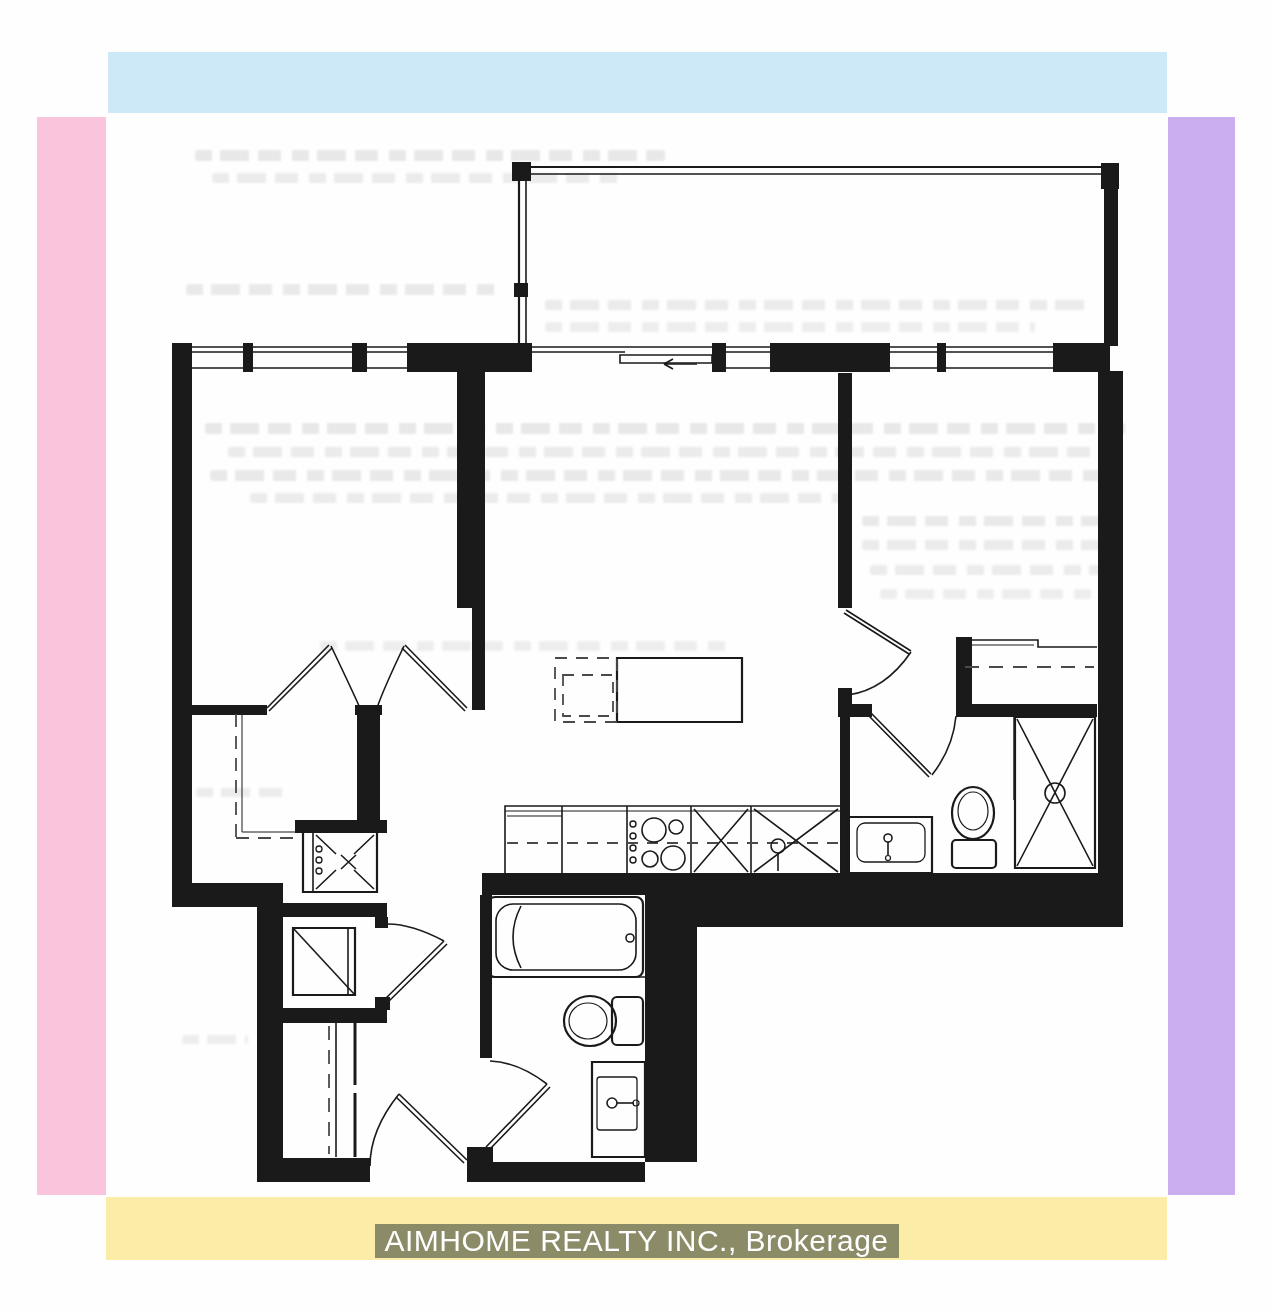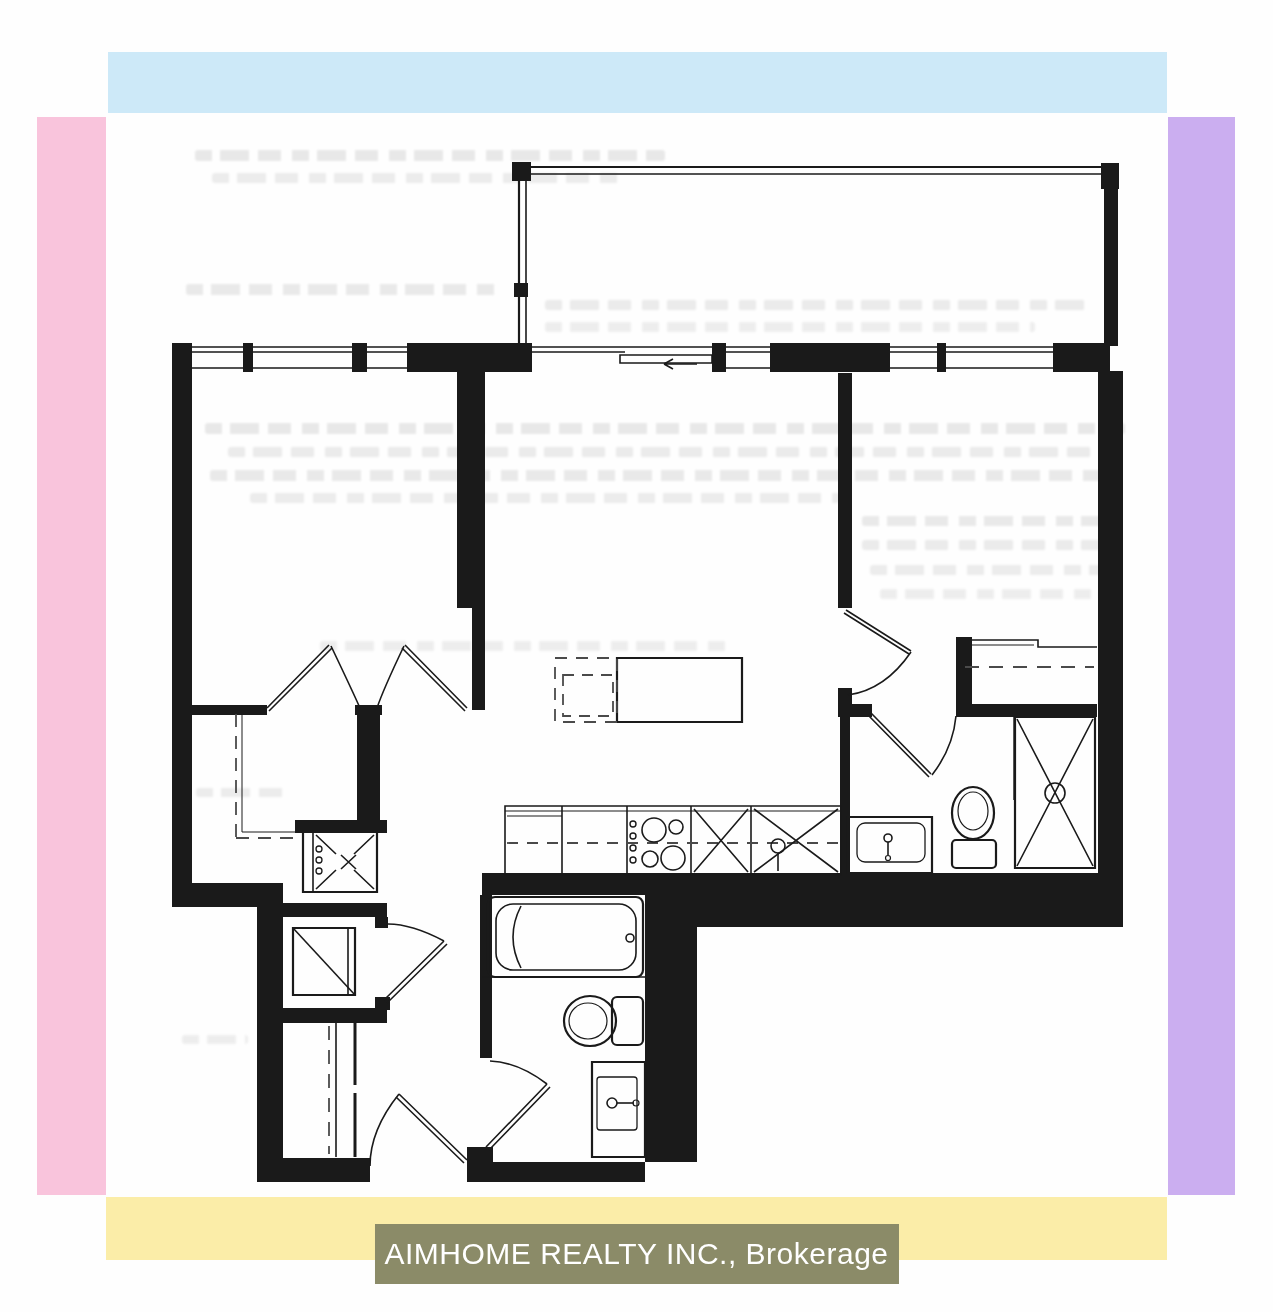--- a/index.html
+++ b/index.html
@@ -4,21 +4,21 @@
 <style>
   html,body{margin:0;padding:0;background:#fff;}
   .page{position:relative;width:1273px;height:1312px;background:#fefefe;overflow:hidden;
         font-family:"Liberation Sans",sans-serif;}
   .band{position:absolute;}
   .plan-svg{position:absolute;left:0;top:0;width:1273px;height:1312px;}
   .smudge{position:absolute;filter:blur(1.2px);border-radius:3px;
     background:repeating-linear-gradient(90deg, rgba(95,95,95,.9) 0 17px, transparent 17px 25px,
       rgba(95,95,95,.9) 25px 54px, transparent 54px 63px, rgba(95,95,95,.9) 63px 86px, transparent 86px 97px);}
   .banner{position:absolute;left:50%;transform:translateX(-50%);top:1224px;
-    font-size:30px;line-height:34px;letter-spacing:.5px;padding:13px 10px;white-space:nowrap;}
+    font-size:30px;line-height:34px;letter-spacing:.5px;padding:0 10px;white-space:nowrap;}
   svg *{vector-effect:non-scaling-stroke;}
   .w{fill:var(--ink,#1a1a1a);stroke:none;}
   .ln{stroke:var(--ink,#1a1a1a);fill:none;}
   .thin{stroke-width:1.6;}
   .med{stroke-width:2.2;}
   .dash{stroke:#4a4a4a;stroke-width:1.8;fill:none;}
 </style>
 </head>
 <body>
 

